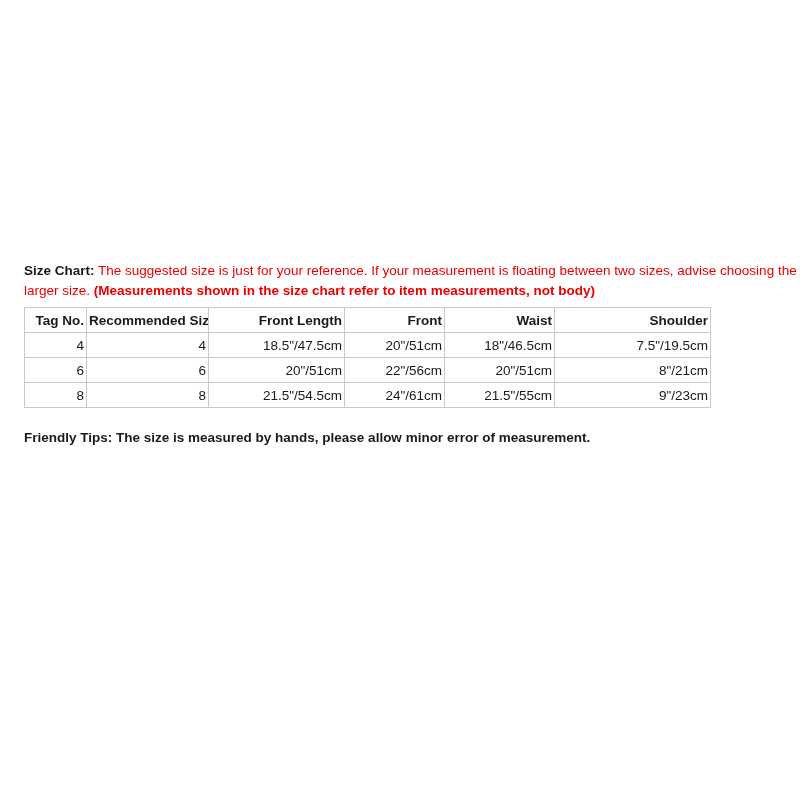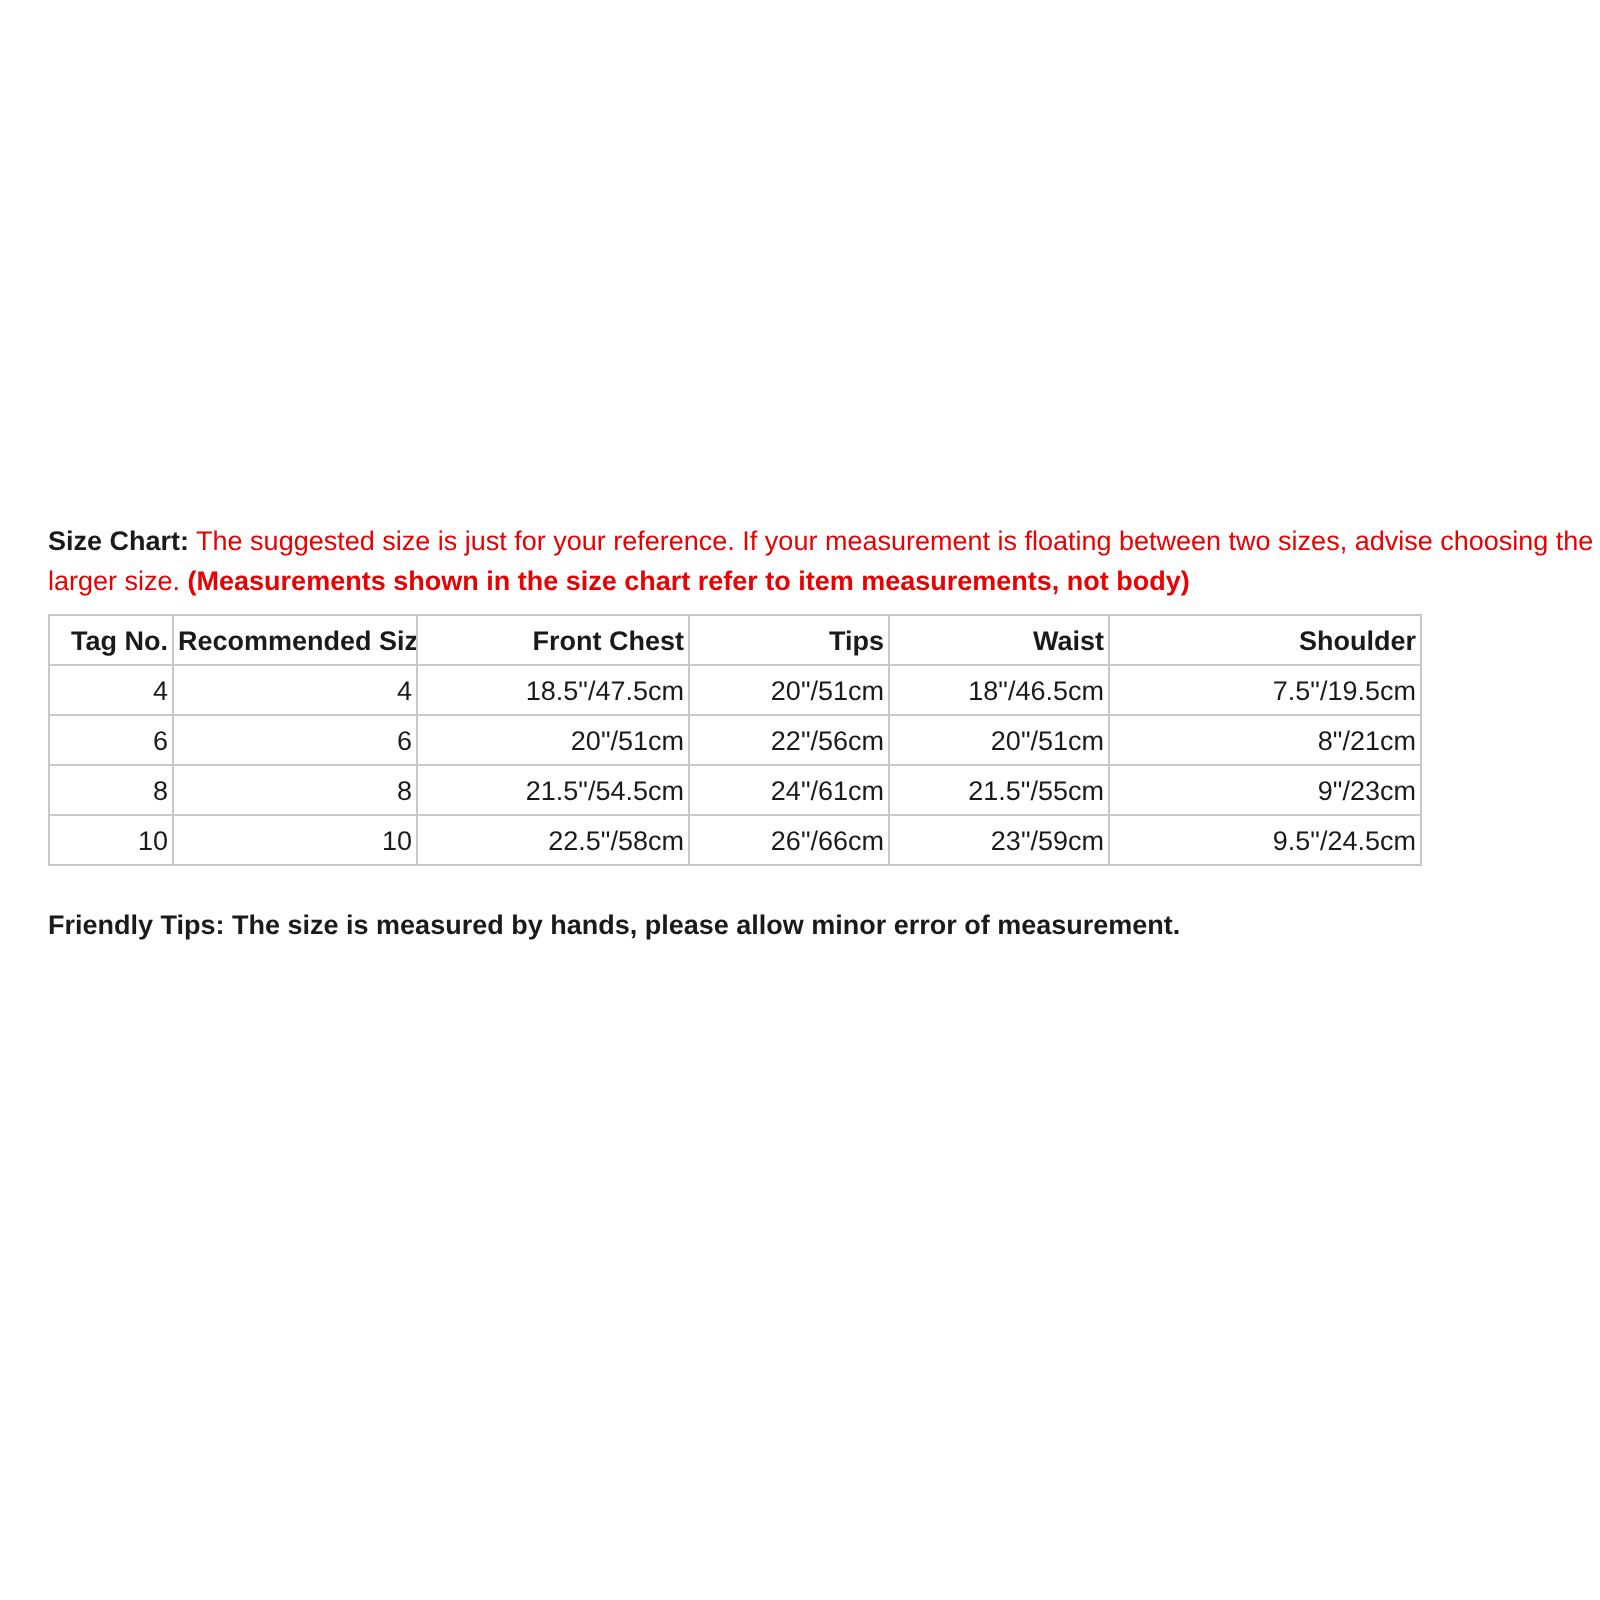--- a/index.html
+++ b/index.html
@@ -79,22 +79,22 @@
       <col style="width:122px">
       <col style="width:136px">
       <col style="width:100px">
       <col style="width:110px">
       <col style="width:156px">
     </colgroup>
     <thead>
       <tr>
           <th>Tag No.</th>
           <th>Recommended Size</th>
-          <th>Front Chest</th>
-          <th>Tips</th>
+          <th>Front Length</th>
+          <th>Front</th>
           <th>Waist</th>
           <th>Shoulder</th>
         </tr>
     </thead>
     <tbody>
         <tr>
           <td>4</td>
           <td>4</td>
           <td>18.5"/47.5cm</td>
           <td>20"/51cm</td>
@@ -110,26 +110,18 @@
           <td>8"/21cm</td>
         </tr>
         <tr>
           <td>8</td>
           <td>8</td>
           <td>21.5"/54.5cm</td>
           <td>24"/61cm</td>
           <td>21.5"/55cm</td>
           <td>9"/23cm</td>
         </tr>
-        <tr>
-          <td>10</td>
-          <td>10</td>
-          <td>22.5"/58cm</td>
-          <td>26"/66cm</td>
-          <td>23"/59cm</td>
-          <td>9.5"/24.5cm</td>
-        </tr>
       </tbody>
   </table>
 
   <p class="tip tip-1">Friendly Tips: The size is measured by hands, please allow minor error of measurement.</p>
 
 </div>
 
 </body></html>

